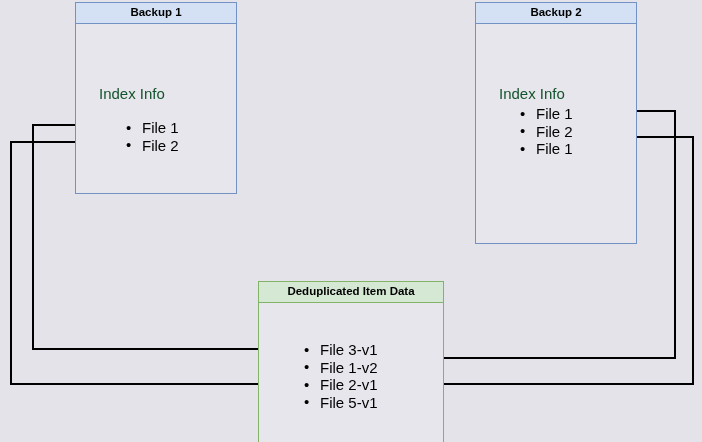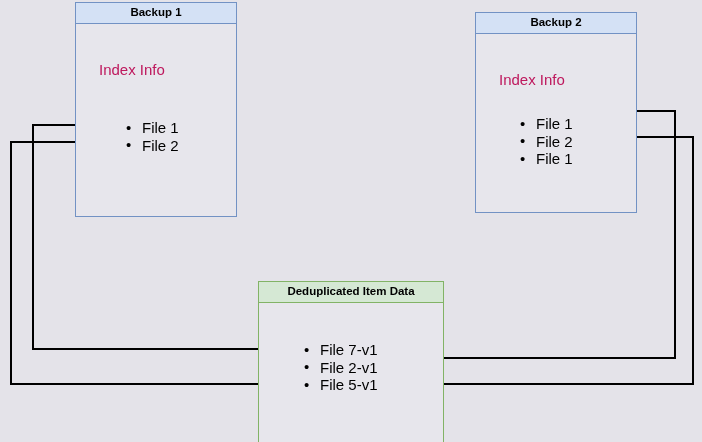--- a/index.html
+++ b/index.html
@@ -49,22 +49,23 @@
     background: #d4e1f5;
     border-bottom: 1.6px solid #7292c4;
   }
   .header-green {
     background: #d5e8d4;
     border-bottom: 1.6px solid #82b366;
   }
   .box-title {
     position: absolute;
     font-size: 15px;
-    color: #be185d;
+    color: #14532d;
     white-space: nowrap;
+    margin-top: 24px;
   }
   .bullet-list {
     position: absolute;
     margin: 0;
     padding: 0;
     list-style: none;
   }
   .bullet-list li {
     font-size: 15px;
     color: #000;
@@ -112,41 +113,42 @@
 
     <path d="M122,125 L33,125 L33,349 L297,349" marker-end="url(#arrow-right)"></path>
 
     <path d="M122,142 L11,142 L11,384 L297,384" marker-end="url(#arrow-right)"></path>
 
     <path d="M583,111 L675,111 L675,358 L397,358" marker-end="url(#arrow-left)"></path>
 
     <path d="M583,137 L693,137 L693,384 L403,384" marker-end="url(#arrow-left)"></path>
   </svg>
 
-  <div class="box box-blue" style="left:75px; top:2px; width:162px; height:215px;padding-left:24px;">
+  <div class="box box-blue" style="left:75px; top:2px; width:162px; height:192px;padding-left:24px;">
     <div class="box-header header-blue">Backup 1</div>
     <div class="box-title" style="left:23px; top:58px;">Index Info</div>
     <ul class="bullet-list" style="left:50px; top:116px;">
       <li>File 1</li>
       <li>File 2</li>
     </ul>
   </div>
 
-  <div class="box box-blue" style="left:475px; top:12px; width:162px; height:201px;">
+  <div class="box box-blue" style="left:475px; top:2px; width:162px; height:242px;">
     <div class="box-header header-blue">Backup 2</div>
     <div class="box-title" style="left:23px; top:58px;">Index Info</div>
     <ul class="bullet-list" style="left:44px; top:102px;">
       <li>File 1</li>
       <li>File 2</li>
       <li>File 1</li>
     </ul>
   </div>
 
   <div class="box box-green" style="left:258px; top:281px; width:186px; height:176px;">
     <div class="box-header header-green">Deduplicated Item Data</div>
     <ul class="bullet-list" style="left:45px; top:59px;">
-      <li>File 7-v1</li>
+      <li>File 3-v1</li>
+      <li>File 1-v2</li>
       <li>File 2-v1</li>
       <li>File 5-v1</li>
     </ul>
   </div>
 
 </div>
 
 </body></html>

